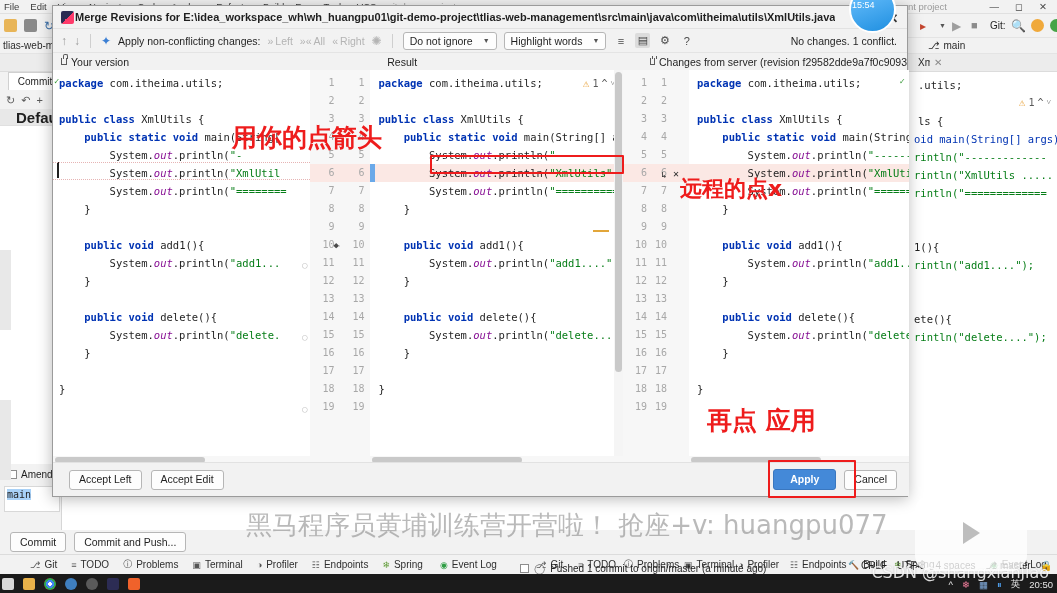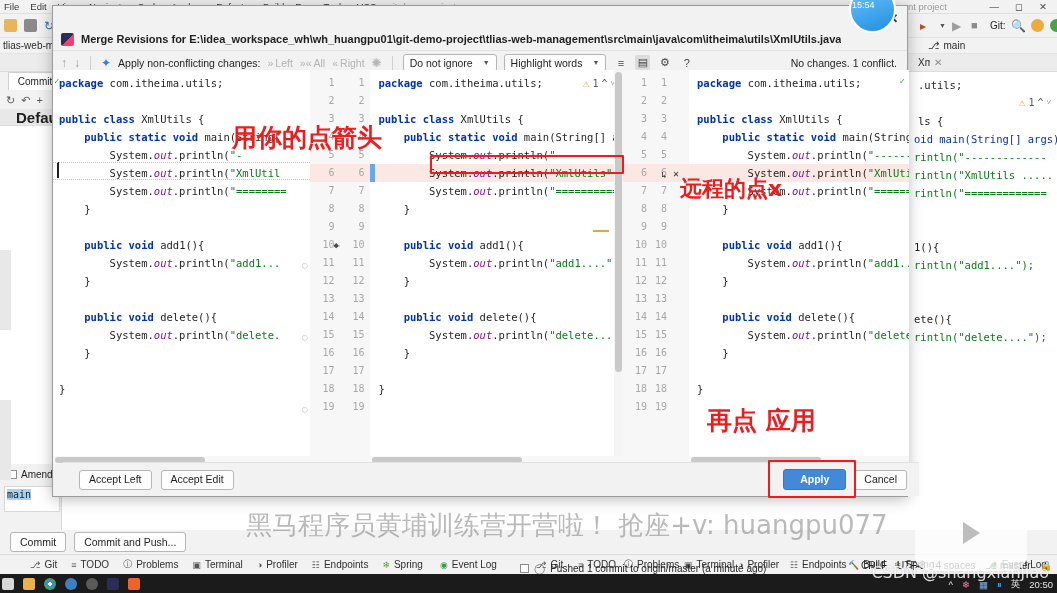--- a/index.html
+++ b/index.html
@@ -126,23 +126,23 @@
   .tb-sq { width: 12px; height: 12px; border-radius: 2px; display: inline-block; }
   .tray { position: absolute; right: 4px; bottom: 2px; display: flex; align-items: center; gap: 9px; color: #e6e6e6; font-size: 9.5px; }
 
   
   .dialog {
     position: absolute; left: 52px; top: 5px; width: 856px; height: 492px;
     background: #f2f2f2; border: 1px solid #9b9b9b;
     box-shadow: 0 2px 14px rgba(0,0,0,0.28);
   }
   .dlg-title {
-    height: 23px; display: flex; align-items: center; gap: 7px;
+    height: 23px; display: flex; align-items: center; gap: 1px;
     padding-left: 8px; background: #f2f2f2; border-bottom: 1px solid #e2e2e2;
-    font-size: 11px; font-weight: bold; color: #1f1f1f; margin-top: 22px;
+    font-size: 11px; font-weight: bold; color: #1f1f1f;
   }
   .dlg-title .appicon {
     width: 13px; height: 13px; background: linear-gradient(135deg,#2c2c54 0%, #2c2c54 50%, #ff3b6b 50%, #ff3b6b 100%);
     border-radius: 2px; flex: none;
   }
   .dlg-close {
     position: absolute; right: 6px; top: 4px; width: 16px; height: 16px;
     display: flex; align-items: center; justify-content: center; font-size: 13px; color: #333;
   }
 
@@ -197,21 +197,21 @@
   }
   .scroll-thumb { position: absolute; right: 1px; width: 7px; background: #c9c9c9; border-radius: 4px; }
 
   .hscroll {
     position: absolute; left: 0; bottom: 0; height: 8px; width: 100%; background: #f7f7f7;
   }
   .hthumb { position: absolute; height: 6px; top: 1px; background: #c9c9c9; border-radius: 3px; }
 
   
   .dlg-footer {
-    position: absolute; left: 10px; bottom: 0; width: 856px; height: 34px; background: #f2f2f2;
+    position: absolute; left: 0; bottom: 0; width: 856px; height: 34px; background: #f2f2f2;
     border-top: 1px solid #e2e2e2; display: flex; align-items: center; padding: 0 16px;
   }
   .footer-left { display: flex; gap: 9px; }
   .footer-right { position: absolute; right: 12px; display: flex; gap: 8px; align-items: center; }
   .btn-primary {
     background: #4489d8; border: 1px solid #3a77bf; color: #ffffff; border-radius: 3px;
     font-size: 10.5px; padding: 3px 16px; font-weight: bold; line-height: 13px;
     font-family: "Liberation Sans", sans-serif;
   }
 

